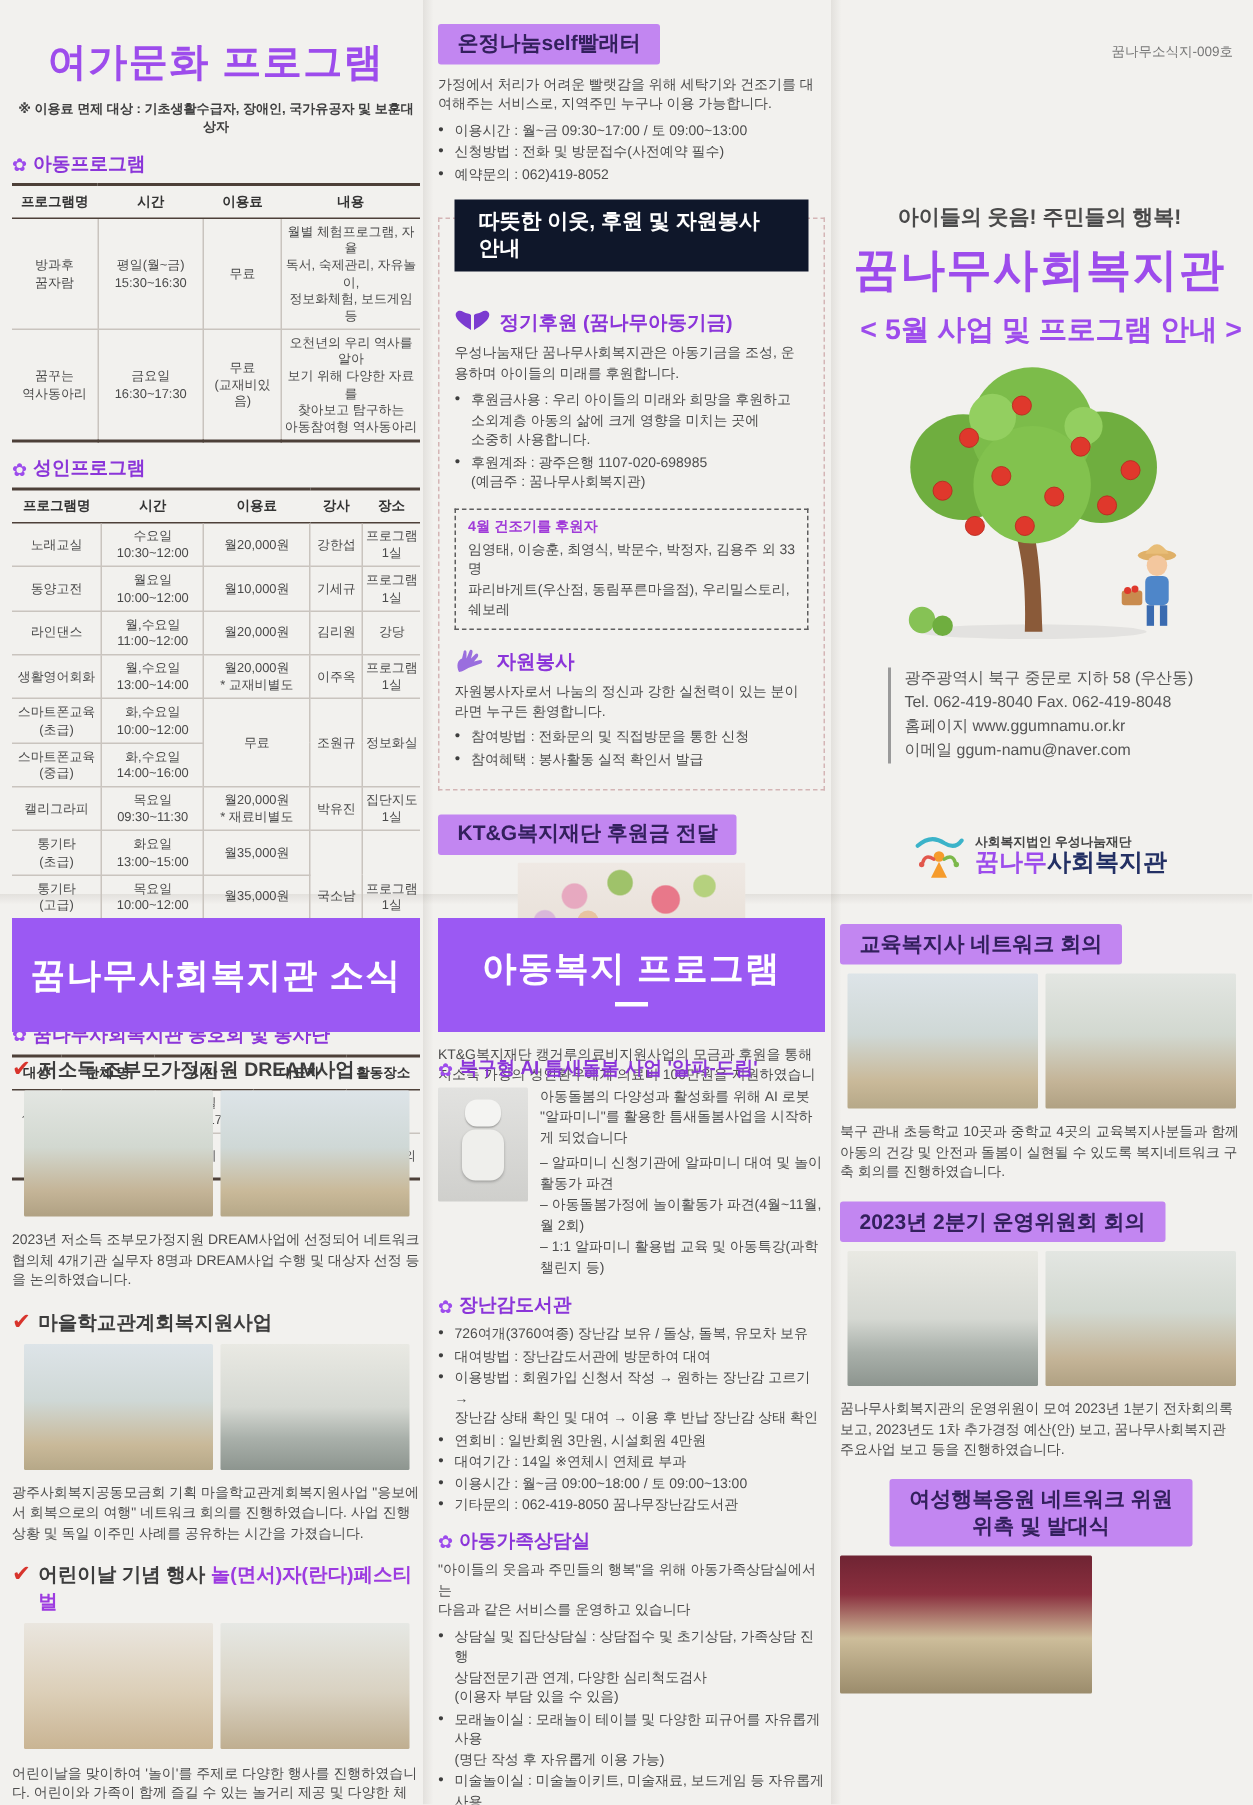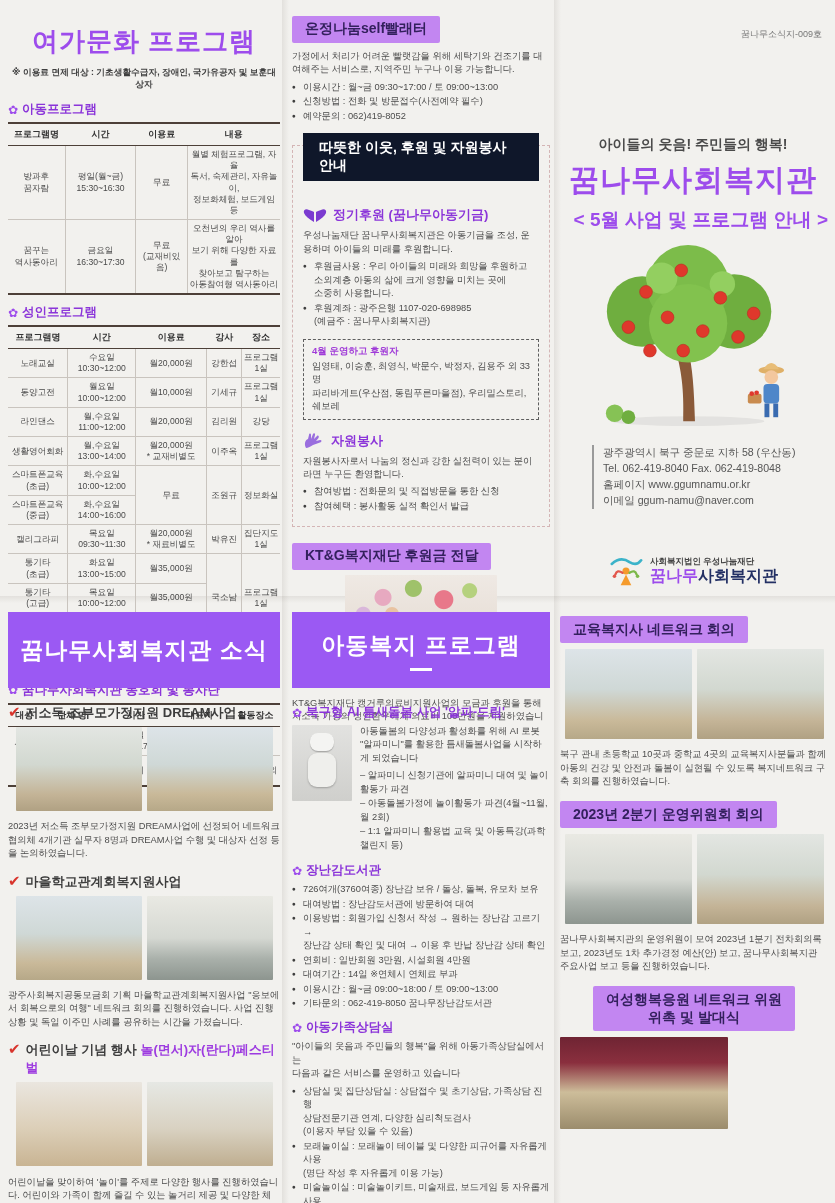--- a/index.html
+++ b/index.html
@@ -36,21 +36,21 @@
   ul{list-style:none;margin:4px 0 0;padding:0;}
   li{font-size:9.3px;line-height:1.45;color:#4c4c4c;white-space:pre-line;
      position:relative;padding-left:11px;margin:1px 0;}
   .blist li::before{content:"●";position:absolute;left:0;top:1px;font-size:6.5px;color:#3e3e3e;}
   .dlist li{padding-left:0;}
   .gbanner{display:block;margin:0 auto;width:fit-content;background:#0f172a;color:#fff;
            font-weight:800;font-size:14px;padding:6px 16px;position:relative;top:-13px;}
   .dashed-outer{border:1px dashed #d4b5b5;margin-top:22px;padding:0 10px 12px;}
   .dashed-inner{border:1.4px dashed #5e5e5e;padding:5px 8px;margin:10px 0 4px;}
   .inner-title{color:#a03bd8;font-weight:800;font-size:9.5px;margin-bottom:2px;}
-  .subhead{display:flex;align-items:flex-end;gap:6px;color:#8b35d9;font-weight:800;font-size:13px;margin:12px 0 5px;}
+  .subhead{display:flex;align-items:flex-start;gap:6px;color:#8b35d9;font-weight:800;font-size:13px;margin:12px 0 5px;}
   .photo{border-radius:1px;}
   .photo-row{display:flex;gap:5px;margin:5px 0 6px;justify-content:center;}
   .ph-meet{background:linear-gradient(180deg,#e3e6e2 0%,#d2d8d0 45%,#c4b497 80%,#b0a183 100%);}
   .ph-meet2{background:linear-gradient(180deg,#dde4e8 0%,#cfd8d6 45%,#c9b999 80%,#b6a888 100%);}
   .ph-group{background:linear-gradient(180deg,#e9e9e3 0%,#d5d8d2 50%,#a9b0aa 75%,#8d958f 100%);}
   .ph-kids{background:linear-gradient(180deg,#eae6df 0%,#dccfb8 55%,#c9b493 100%);}
   .ph-kids2{background:linear-gradient(180deg,#e6e8e4 0%,#d9d2c2 55%,#bfae90 100%);}
   .ph-stage{background:linear-gradient(180deg,#6f2433 0%,#8a2f3e 28%,#cdbd9a 60%,#9b8c6c 100%);}
   .ph-robot{background:linear-gradient(180deg,#e2e2e0,#cfcfcc);position:relative;flex:none;}
   .ph-robot .rb-head{position:absolute;left:18px;top:8px;width:24px;height:18px;border-radius:8px;background:#f4f4f2;box-shadow:0 1px 1px rgba(0,0,0,.25);}
@@ -325,21 +325,21 @@
     </div>
     <p class="txt" style="margin:0 0 3px;">우성나눔재단 꿈나무사회복지관은 아동기금을 조성, 운용하며 아이들의 미래를 후원합니다.</p>
     <ul class="blist">
         <li>후원금사용 : 우리 아이들의 미래와 희망을 후원하고
 소외계층 아동의 삶에 크게 영향을 미치는 곳에
 소중히 사용합니다.</li>
         <li>후원계좌 : 광주은행 1107-020-698985
 (예금주 : 꿈나무사회복지관)</li>
       </ul>
     <div class="dashed-inner">
-      <div class="inner-title">4월 운영하고 후원자</div>
+      <div class="inner-title">4월 건조기를 후원자</div>
       <div class="txt">임영태, 이승훈, 최영식, 박문수, 박정자, 김용주 외 33명
 파리바게트(우산점, 동림푸른마을점), 우리밀스토리, 쉐보레</div>
     </div>
 
     <div class="subhead">
       <svg width="22" height="18" viewBox="0 0 22 18">
         <path d="M3 16 C1 12 2 8 5 7 L6 3 C6 1 8 1 8 3 L8 7 L10 2 C10.5 0.5 12.5 1 12 3 L11 7 L14 4 C15 3 16.5 4 15.5 6 L13 9 L17 8 C19 7.8 19 10 17 10.5 L10 13 C8 14 5 16 3 16 Z" fill="#9a6ede"></path>
       </svg>
       <span>자원봉사</span>
     </div>

